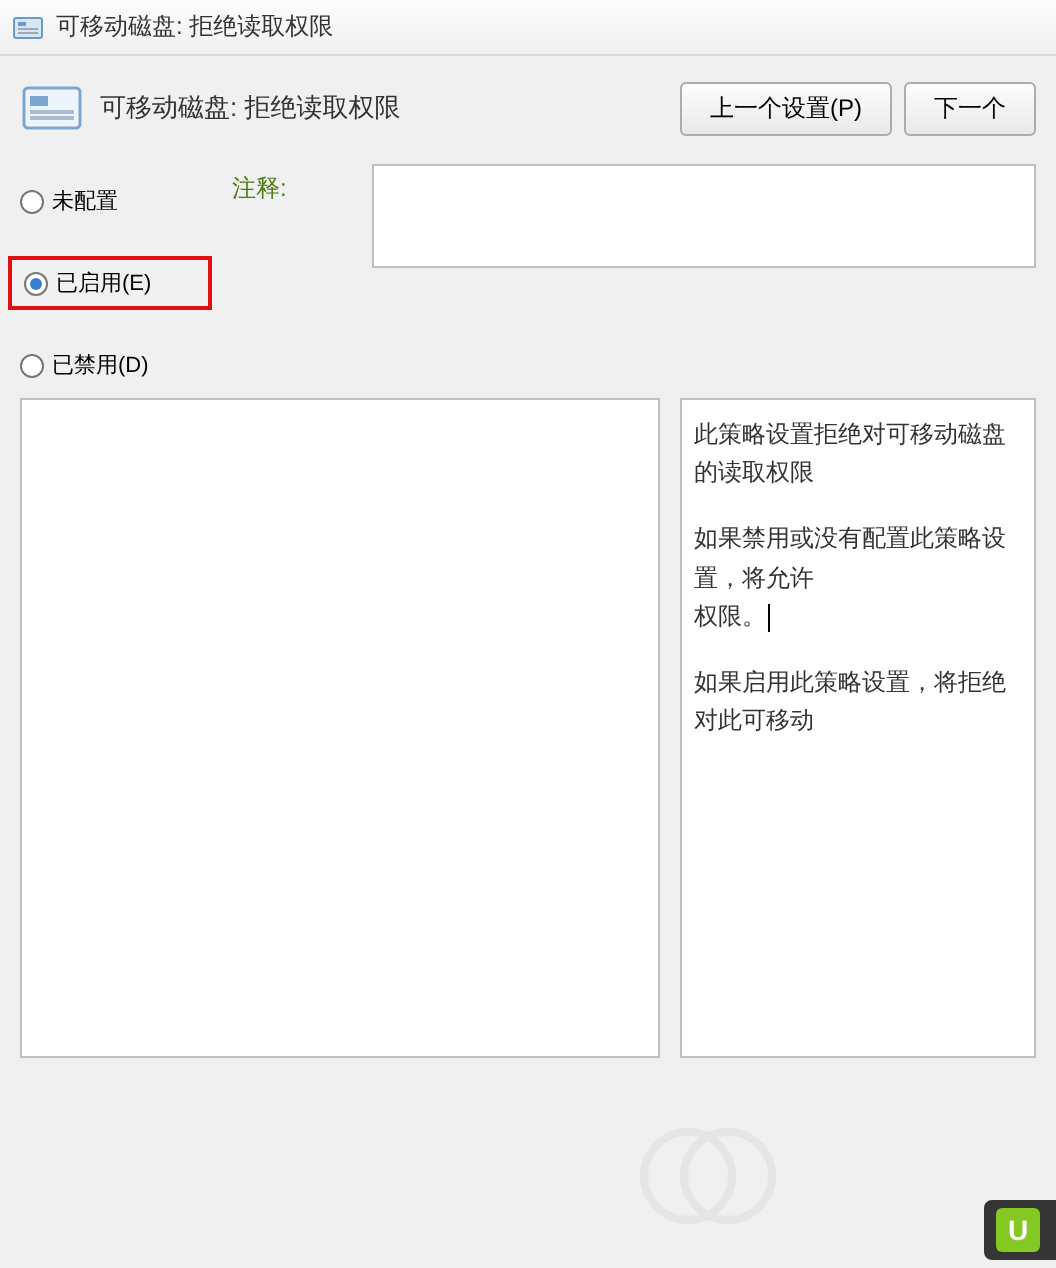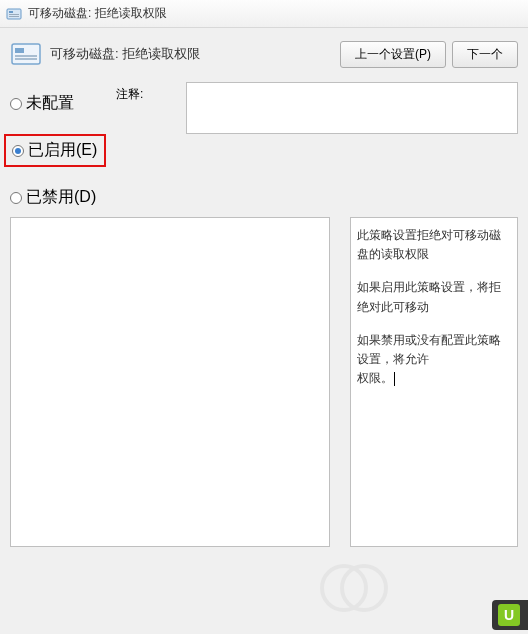--- a/index.html
+++ b/index.html
@@ -58,21 +58,21 @@
     }
     .radio-column {
       width: 90px;
       padding-top: 2px;
     }
     .radio-row {
       display: flex;
       align-items: center;
       gap: 4px;
       margin: 9px 0;
-      font-size: 16px;
+      font-size: 11px;
       cursor: pointer;
     }
     .radio-highlight {
       border: 2px solid #e11010;
       padding: 4px 6px;
       margin: 20px -6px;
     }
     .radio-circle {
       width: 12px; height: 12px;
       border: 1px solid #777;
@@ -83,21 +83,21 @@
       background: #fff;
     }
     .radio-circle.checked::after {
       content: "";
       width: 6px; height: 6px;
       border-radius: 50%;
       background: #3a7fcf;
     }
     .right-column { flex: 1; }
     .field-row { display: flex; align-items: flex-start; gap: 10px; margin-bottom: 16px; }
-    .field-label { width: 60px; padding-top: 4px; color: #000000; }
+    .field-label { width: 60px; padding-top: 4px; color: #4d7c0f; }
     .comment-box {
       flex: 1;
       border: 1px solid #bfbfbf;
       background: #fff;
       height: 52px;
       min-width: 0;
     }
     .platform-box {
       flex: 1;
       border: 1px solid #bfbfbf;
@@ -111,21 +111,21 @@
     .section-labels {
       display: flex;
       margin-top: 20px;
       margin-bottom: 6px;
       font-size: 12px;
       color: #333;
     }
     .section-labels .left-label { width: 330px; }
     .panels-row {
       display: flex;
-      gap: 20px;
+      gap: 10px;
     }
     .panel {
       border: 1px solid #bfbfbf;
       background: #fff;
       height: 330px;
     }
     .panel-left { width: 320px; }
     .panel-right { flex: 1; padding: 8px 6px; font-size: 12px; line-height: 1.6; color: #333; }
     .panel-right p { margin-bottom: 14px; word-break: break-all; }
     .cursor-line {
@@ -236,25 +236,25 @@
         <div class="comment-box"></div>
       </div>
     </div>
   </div>
 
 
   <div class="panels-row">
     <div class="panel panel-left"></div>
     <div class="panel panel-right">
       <p>此策略设置拒绝对可移动磁盘的读取权限</p>
-      <p>如果启用此策略设置，将拒绝对此可移动</p>
       <p>
         <span>如果禁用或没有配置此策略设置，将允许</span><br>
         <span>权限。</span><span class="cursor-line"></span>
       </p>
+      <p>如果启用此策略设置，将拒绝对此可移动</p>
     </div>
   </div>
 
 </div>
 
 <div class="ghost-circles"></div>
 
 <div class="watermark">
   <div class="watermark-icon">U</div>
 </div>

